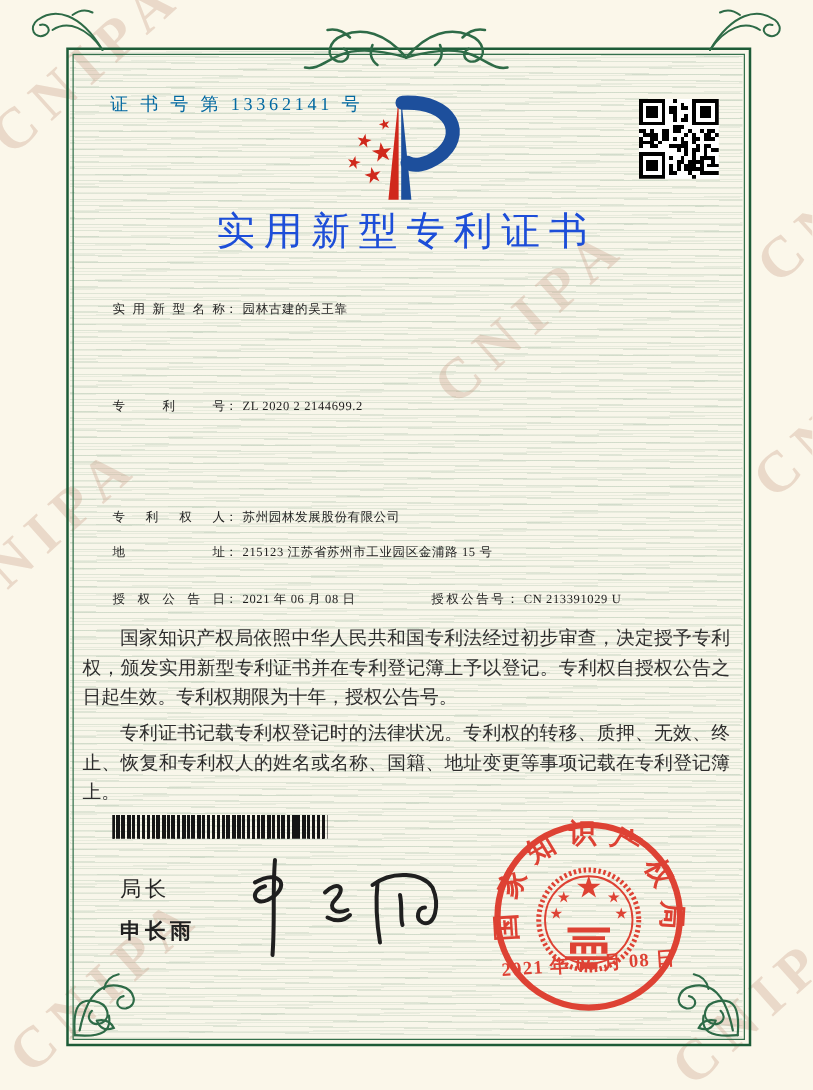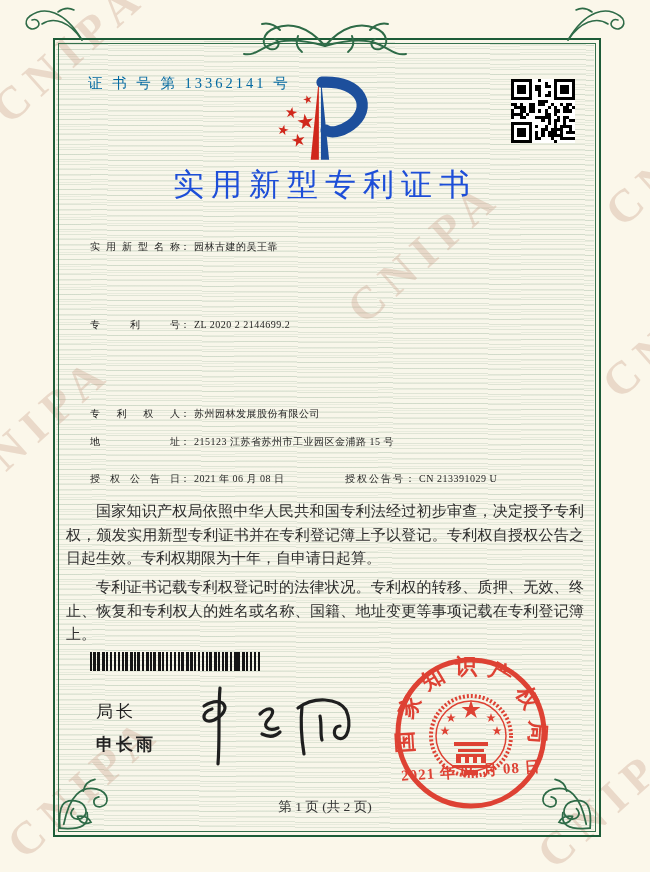--- a/index.html
+++ b/index.html
@@ -284,41 +284,40 @@
     <div class="row" style="top:435px">
       <span class="flabel">地址</span><span class="colon">：</span><span class="fvalue">215123 江苏省苏州市工业园区金浦路 15 号</span>
     </div>
     <div class="row" style="top:472px">
       <span class="flabel">授权公告日</span><span class="colon">：</span><span class="fvalue">2021 年 06 月 08 日</span>
       <span class="grant-group">
         <span class="grant-label">授权公告号</span><span class="colon">：</span><span class="fvalue">CN 213391029 U</span>
       </span>
     </div>
 
-    <p class="body-p" style="top:500px">国家知识产权局依照中华人民共和国专利法经过初步审查，决定授予专利权，颁发实用新型专利证书并在专利登记簿上予以登记。专利权自授权公告之日起生效。专利权期限为十年，自申请日起算。</p>
+    <p class="body-p" style="top:500px">国家知识产权局依照中华人民共和国专利法经过初步审查，决定授予专利权，颁发实用新型专利证书并在专利登记簿上予以登记。专利权自授权公告之日起生效。专利权期限为十年，授权公告号。</p>
     <p class="body-p" style="top:576px">专利证书记载专利权登记时的法律状况。专利权的转移、质押、无效、终止、恢复和专利权人的姓名或名称、国籍、地址变更等事项记载在专利登记簿上。</p>
 
     <div class="barcode"></div>
 
     <div class="director-title">局长</div>
     <div class="director-name">申长雨</div>
 
     <svg class="signature" width="175" height="95" viewBox="0 0 175 95">
       <g fill="none" stroke="#1f1f1f" stroke-width="3.2" stroke-linecap="round" stroke-linejoin="round">
         <path d="M30,12 C28,34 30,62 28,88"></path>
         <path d="M14,30 C34,18 44,34 24,44 C12,49 10,36 22,33"></path>
         <path d="M70,38 C80,28 88,34 78,44 C72,50 78,56 88,52"></path>
         <path d="M72,58 C80,62 86,60 90,56"></path>
         <path d="M112,30 C110,50 112,66 114,78"></path>
         <path d="M108,32 C124,20 148,22 156,34 C162,48 158,66 148,62 C142,59 144,50 150,50"></path>
         <path d="M130,40 C132,50 130,58 132,64"></path>
       </g>
     </svg>
 
-    <div class="footer">第 1 页 (共 2 页)</div>
   </div>
 
   <div class="seal">
     <svg width="158" height="158" viewBox="0 0 158 158">
       <circle cx="79" cy="79" r="73" fill="none" stroke="#dd3527" stroke-width="5"></circle>
       <defs>
           <path id="sealArc" d="M23.6,99.1 A59 59 0 1 1 134.4,99.2" fill="none"></path>
         </defs>
       <text font-size="22" font-weight="bold" fill="#dd3527" letter-spacing="10" font-family="Liberation Serif,serif">
         <textPath href="#sealArc" startOffset="50%" text-anchor="middle">国家知识产权局</textPath>

